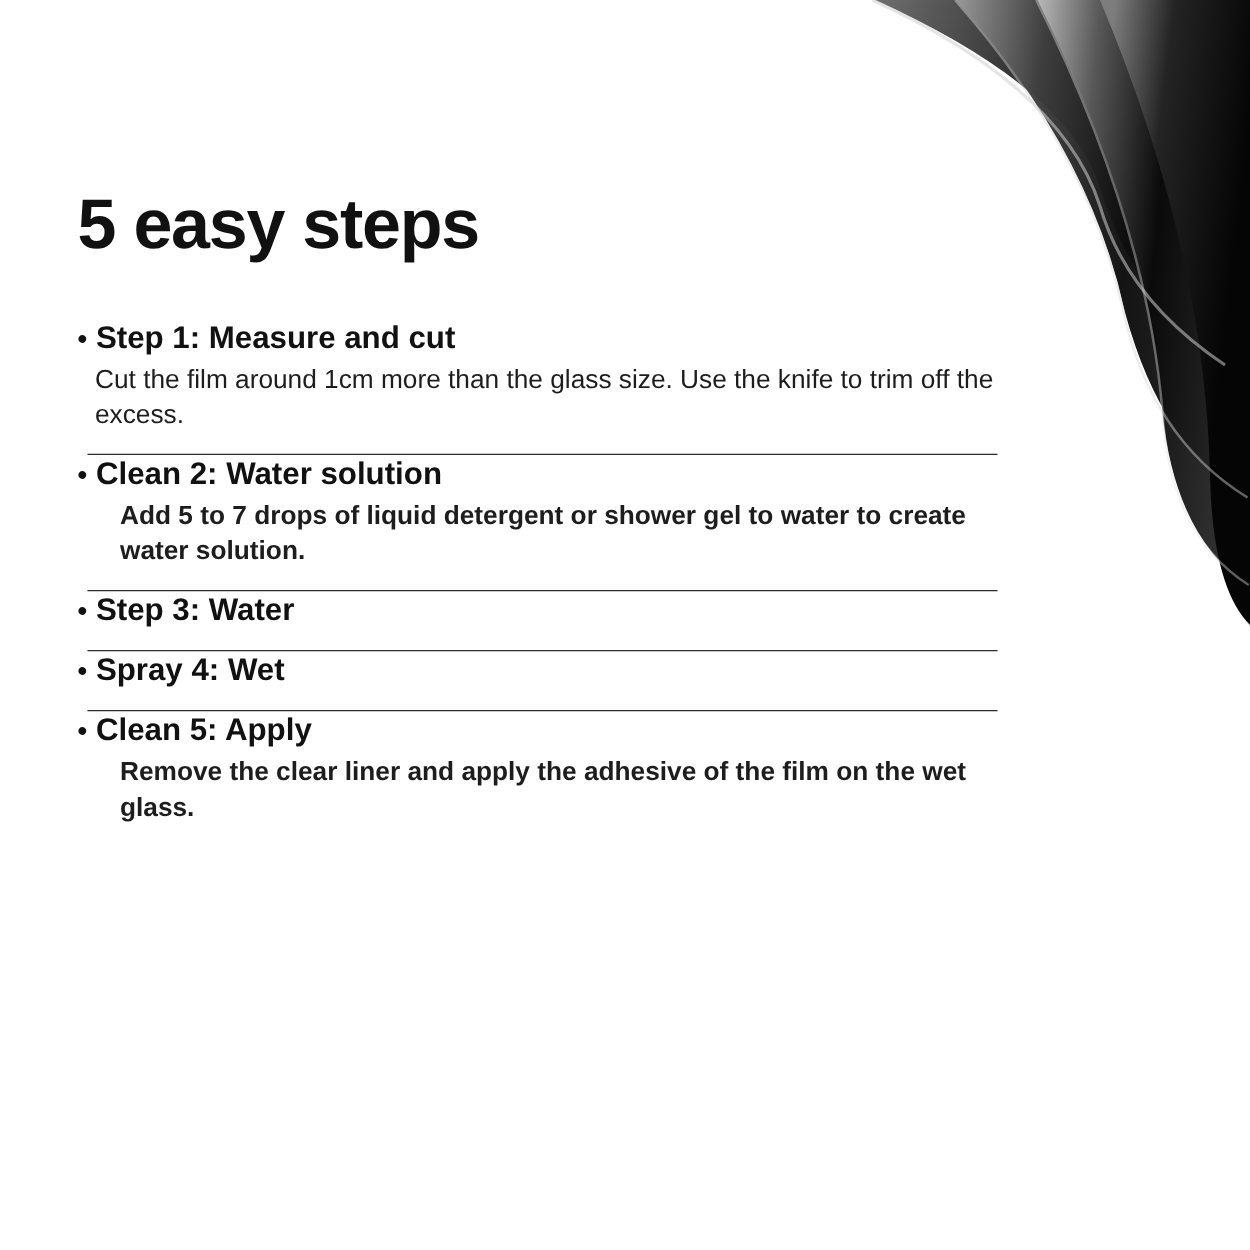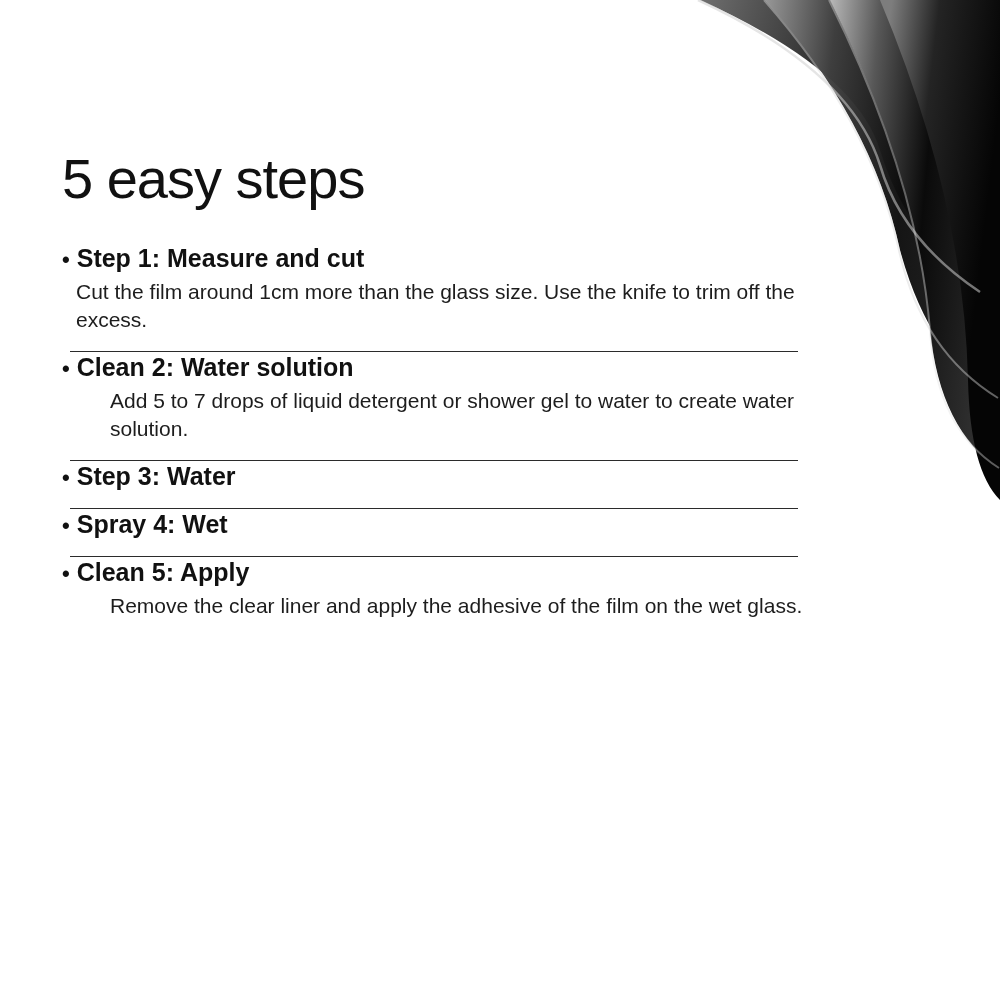--- a/index.html
+++ b/index.html
@@ -29,24 +29,24 @@
   
   .content {
     position: absolute;
     left: 62px;
     top: 150px;
     width: 760px;
   }
 
   .page-title {
     font-size: 56px;
-    font-weight: normal;
+    font-weight: bold;
     letter-spacing: -1px;
     color: #111111;
-    margin: 0 0 34px 0;
+    margin: 0 0 46px 0;
     line-height: 1.05;
   }
 
   .step-block {
     padding-bottom: 12px;
   }
   .step-divider {
     border-top: 1px solid #2b2b2b;
     width: 728px;
     margin-left: 8px;
@@ -68,21 +68,21 @@
     color: #111111;
   }
   .step-desc {
     font-size: 21px;
     color: #1d1d1d;
     margin: 0 0 4px 26px;
     line-height: 1.35;
     font-weight: 400;
   }
   .indent-1 { margin-left: 14px; }
-  .indent-2 { margin-left: 48px; }
+  .indent-2 { margin-left: 34px; font-weight: bold; }
 </style>
 </head>
 <body>
 
 <div class="artwork">
   <svg width="420" height="520" viewBox="0 0 420 520" xmlns="http://www.w3.org/2000/svg">
     <defs>
       <linearGradient id="g1" x1="0" y1="0" x2="1" y2="0.3">
         <stop offset="0%" stop-color="#6f6f6f"></stop>
         <stop offset="35%" stop-color="#3a3a3a"></stop>

